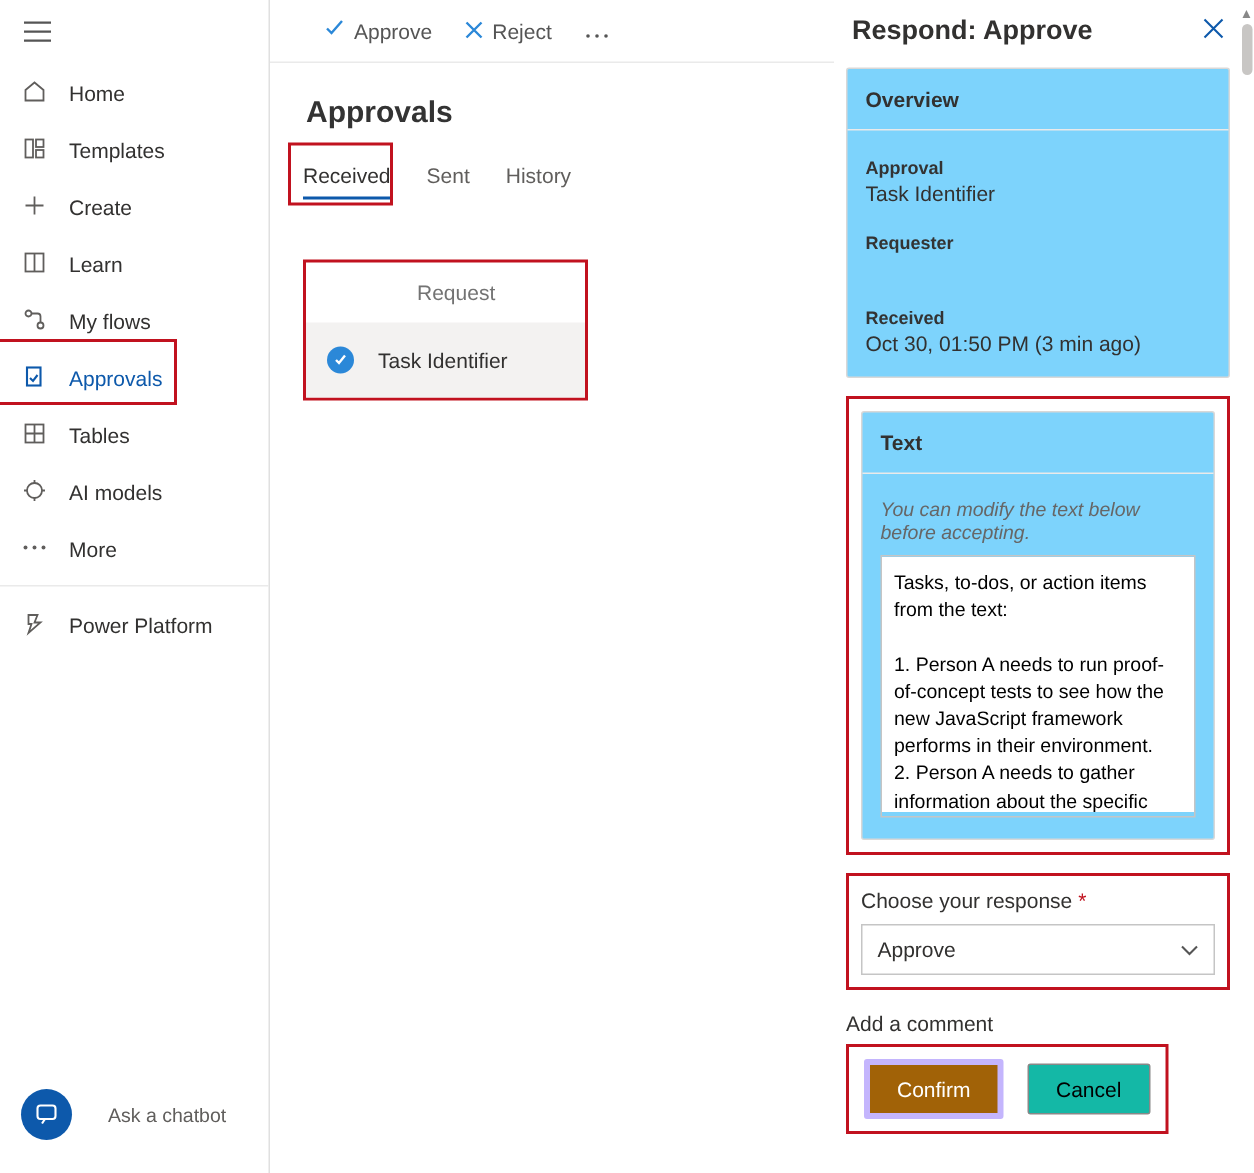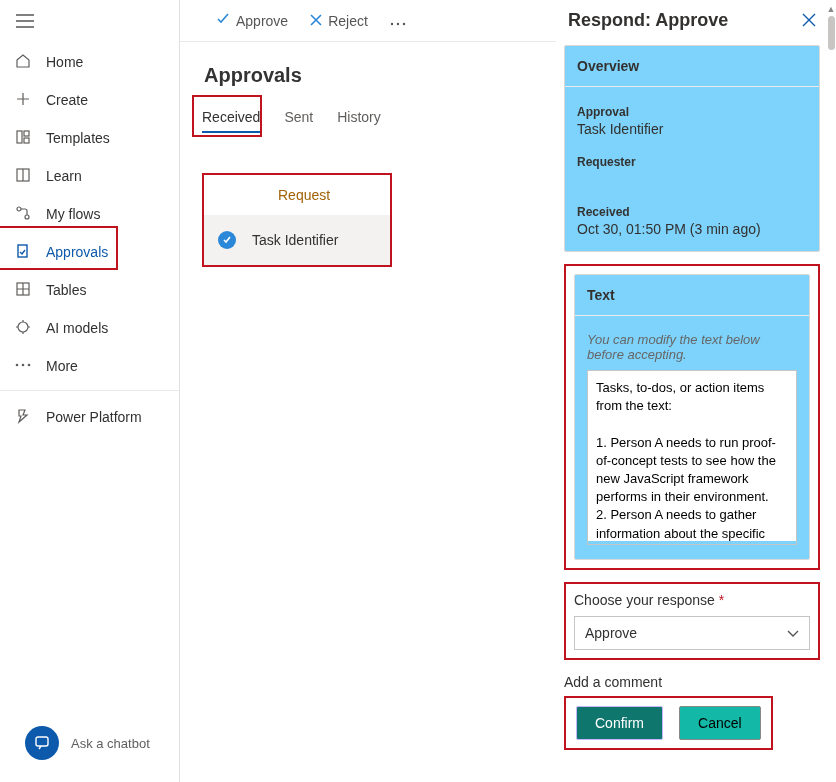--- a/index.html
+++ b/index.html
@@ -10,38 +10,38 @@
   .sidebar { width:180px; border-right:1px solid #e0e0e0; display:flex; flex-direction:column; }
   .hamburger { padding:14px 16px; cursor:pointer;}
   .hamburger svg { display:block; }
   .nav-list { flex:1; }
   .nav-item { display:flex; align-items:flex-end; gap:14px; padding:10px 14px; cursor:pointer; font-size:14px; color:#323130; position:relative; }
   .nav-item .nav-icon { width:18px; height:18px; display:flex; align-items:center; justify-content:center; color:#605e5c;}
   .nav-item.active { color:#0d59ab; }
   .nav-item.active .nav-icon { color:#0d59ab; }
   .nav-sep { height:1px; background:#eaeaea; margin:6px 0; }
   .nav-highlight-box { position:absolute; left:-2px; top:-6px; width:120px; height:44px; border:2px solid #c1121f; pointer-events:none;}
-  .chatbot-row { display:flex; align-items:center; gap:12px; padding:16px 25px 22px; }
+  .chatbot-row { display:flex; align-items:center; gap:24px; padding:16px 14px 22px; }
   .chatbot-badge { width:34px; height:34px; border-radius:50%; background:#0d59ab; display:flex; align-items:center; justify-content:center; }
   .chatbot-badge svg { color:#fff; }
   .chatbot-text { color:#605e5c; font-size:13px; }
 
   
   .main { flex:1; display:flex; flex-direction:column; min-width:0; }
   .main-toolbar { height:42px; display:flex; align-items:center; gap:22px; padding:0 36px; border-bottom:1px solid #eaeaea; color:#555; }
   .tool-btn { display:flex; align-items:center; gap:6px; cursor:pointer; color:#555; }
   .main-body { padding:22px 0 0 22px; }
   .page-title { font-size:20px; font-weight:600; color:#333; padding-left:2px;}
   .tabs { display:flex; gap:24px; margin-top:22px; font-size:14px; position:relative;}
   .tab { color:#605e5c; cursor:pointer; padding-bottom:6px; }
   .tab.active { color:#323130; border-bottom:2px solid #0d59ab; }
   .tabs-highlight { position:absolute; left:-10px; top:-14px; width:70px; height:42px; border:2px solid #c1121f; pointer-events:none;}
 
   .request-box { margin-top:40px; width:190px; border:2px solid #c1121f; }
-  .request-header { padding:12px 0 12px 74px; font-size:14px; color:#a16207; }
+  .request-header { padding:12px 0 12px 74px; font-size:14px; color:#737373; }
   .request-row { background:#f3f2f1; display:flex; align-items:center; gap:16px; padding:16px 0 16px 14px; }
   .check-circle { width:18px; height:18px; border-radius:50%; background:#2b88d8; display:flex; align-items:center; justify-content:center; }
   .check-circle svg { color:#fff; }
   .row-full-bg { position:absolute; left:180px; right:280px; height:52px; background:#f3f2f1; z-index:-1;}
 
   
   .panel-wrapper { position:absolute; right:0; top:0; bottom:0; width:280px; background:#fff; display:flex; }
   .panel { flex:1; padding:0 6px 0 8px; overflow-y:auto;}
   .panel-scroll { width:10px; display:flex; flex-direction:column; align-items:center; gap:2px; padding:4px 0;}
   .scroll-arrow{font-size:9px;color:#888;}
@@ -57,21 +57,21 @@
   .hint-text { font-style:italic; color:#666; font-size:13px; margin:8px 0 8px;}
   .textarea-wrap { position:relative; border:1px solid #c5c5c5; }
   textarea.text-area { width:100%; height:170px; resize:none; border:none; padding:8px 16px 8px 8px; font-family:inherit; font-size:13px; line-height:1.4; overflow-y:scroll;}
   .red-box { border:2px solid #c1121f; padding:8px; }
   .response-label{font-size:14px;font-weight:400;margin-bottom:8px;}
   .req-star{color:#c1121f;}
   .select-box{border:1px solid #c5c5c5;padding:8px 10px;display:flex;justify-content:space-between;align-items:center;cursor:pointer;background:#fff;}
   .comment-label{font-size:14px;margin:14px 0 6px;}
   .actions-red{border:2px solid #c1121f;display:inline-flex;align-items:center;gap:16px;padding:8px 10px;}
   .btn{padding:8px 18px;font-size:14px;cursor:pointer;border:1px solid #888;background:#14b8a6;border-radius:2px;}
-  .btn.primary{background:#0f766e;color:#fff;border:1px solid #c4b5fd;}
+  .btn.primary{background:#a16207;color:#fff;border:4px solid #c4b5fd;}
   .spacer{height:12px;}
 </style>
 </head>
 <body>
 
 <div class="app">
 
   <div class="sidebar">
     <div class="hamburger">
       <svg width="18" height="14" viewBox="0 0 18 14">
@@ -82,35 +82,35 @@
       <div class="nav-item">
         <span class="nav-icon">
             <svg width="16" height="16" viewBox="0 0 16 16" fill="none" stroke="currentColor" stroke-width="1.2">
               <path d="M2 7l6-5 6 5v7H2z"></path>
             </svg>
           </span>
         <span>Home</span>
       </div>
       <div class="nav-item">
         <span class="nav-icon">
-            <svg width="16" height="16" viewBox="0 0 16 16" stroke="currentColor" stroke-width="1.2">
-              <path d="M8 2v12M2 8h12"></path>
-            </svg>
-          </span>
-        <span>Create</span>
-      </div>
-      <div class="nav-item">
-        <span class="nav-icon">
             <svg width="16" height="16" viewBox="0 0 16 16" fill="none" stroke="currentColor" stroke-width="1.2">
               <rect x="2" y="2" width="5" height="12"></rect>
               <rect x="9" y="2" width="5" height="5"></rect>
               <rect x="9" y="9" width="5" height="5"></rect>
             </svg>
           </span>
         <span>Templates</span>
+      </div>
+      <div class="nav-item">
+        <span class="nav-icon">
+            <svg width="16" height="16" viewBox="0 0 16 16" stroke="currentColor" stroke-width="1.2">
+              <path d="M8 2v12M2 8h12"></path>
+            </svg>
+          </span>
+        <span>Create</span>
       </div>
       <div class="nav-item">
         <span class="nav-icon">
             <svg width="16" height="16" viewBox="0 0 16 16" fill="none" stroke="currentColor" stroke-width="1.2">
               <rect x="2" y="2" width="12" height="12"></rect>
               <path d="M8 2v12"></path>
             </svg>
           </span>
         <span>Learn</span>
       </div>

